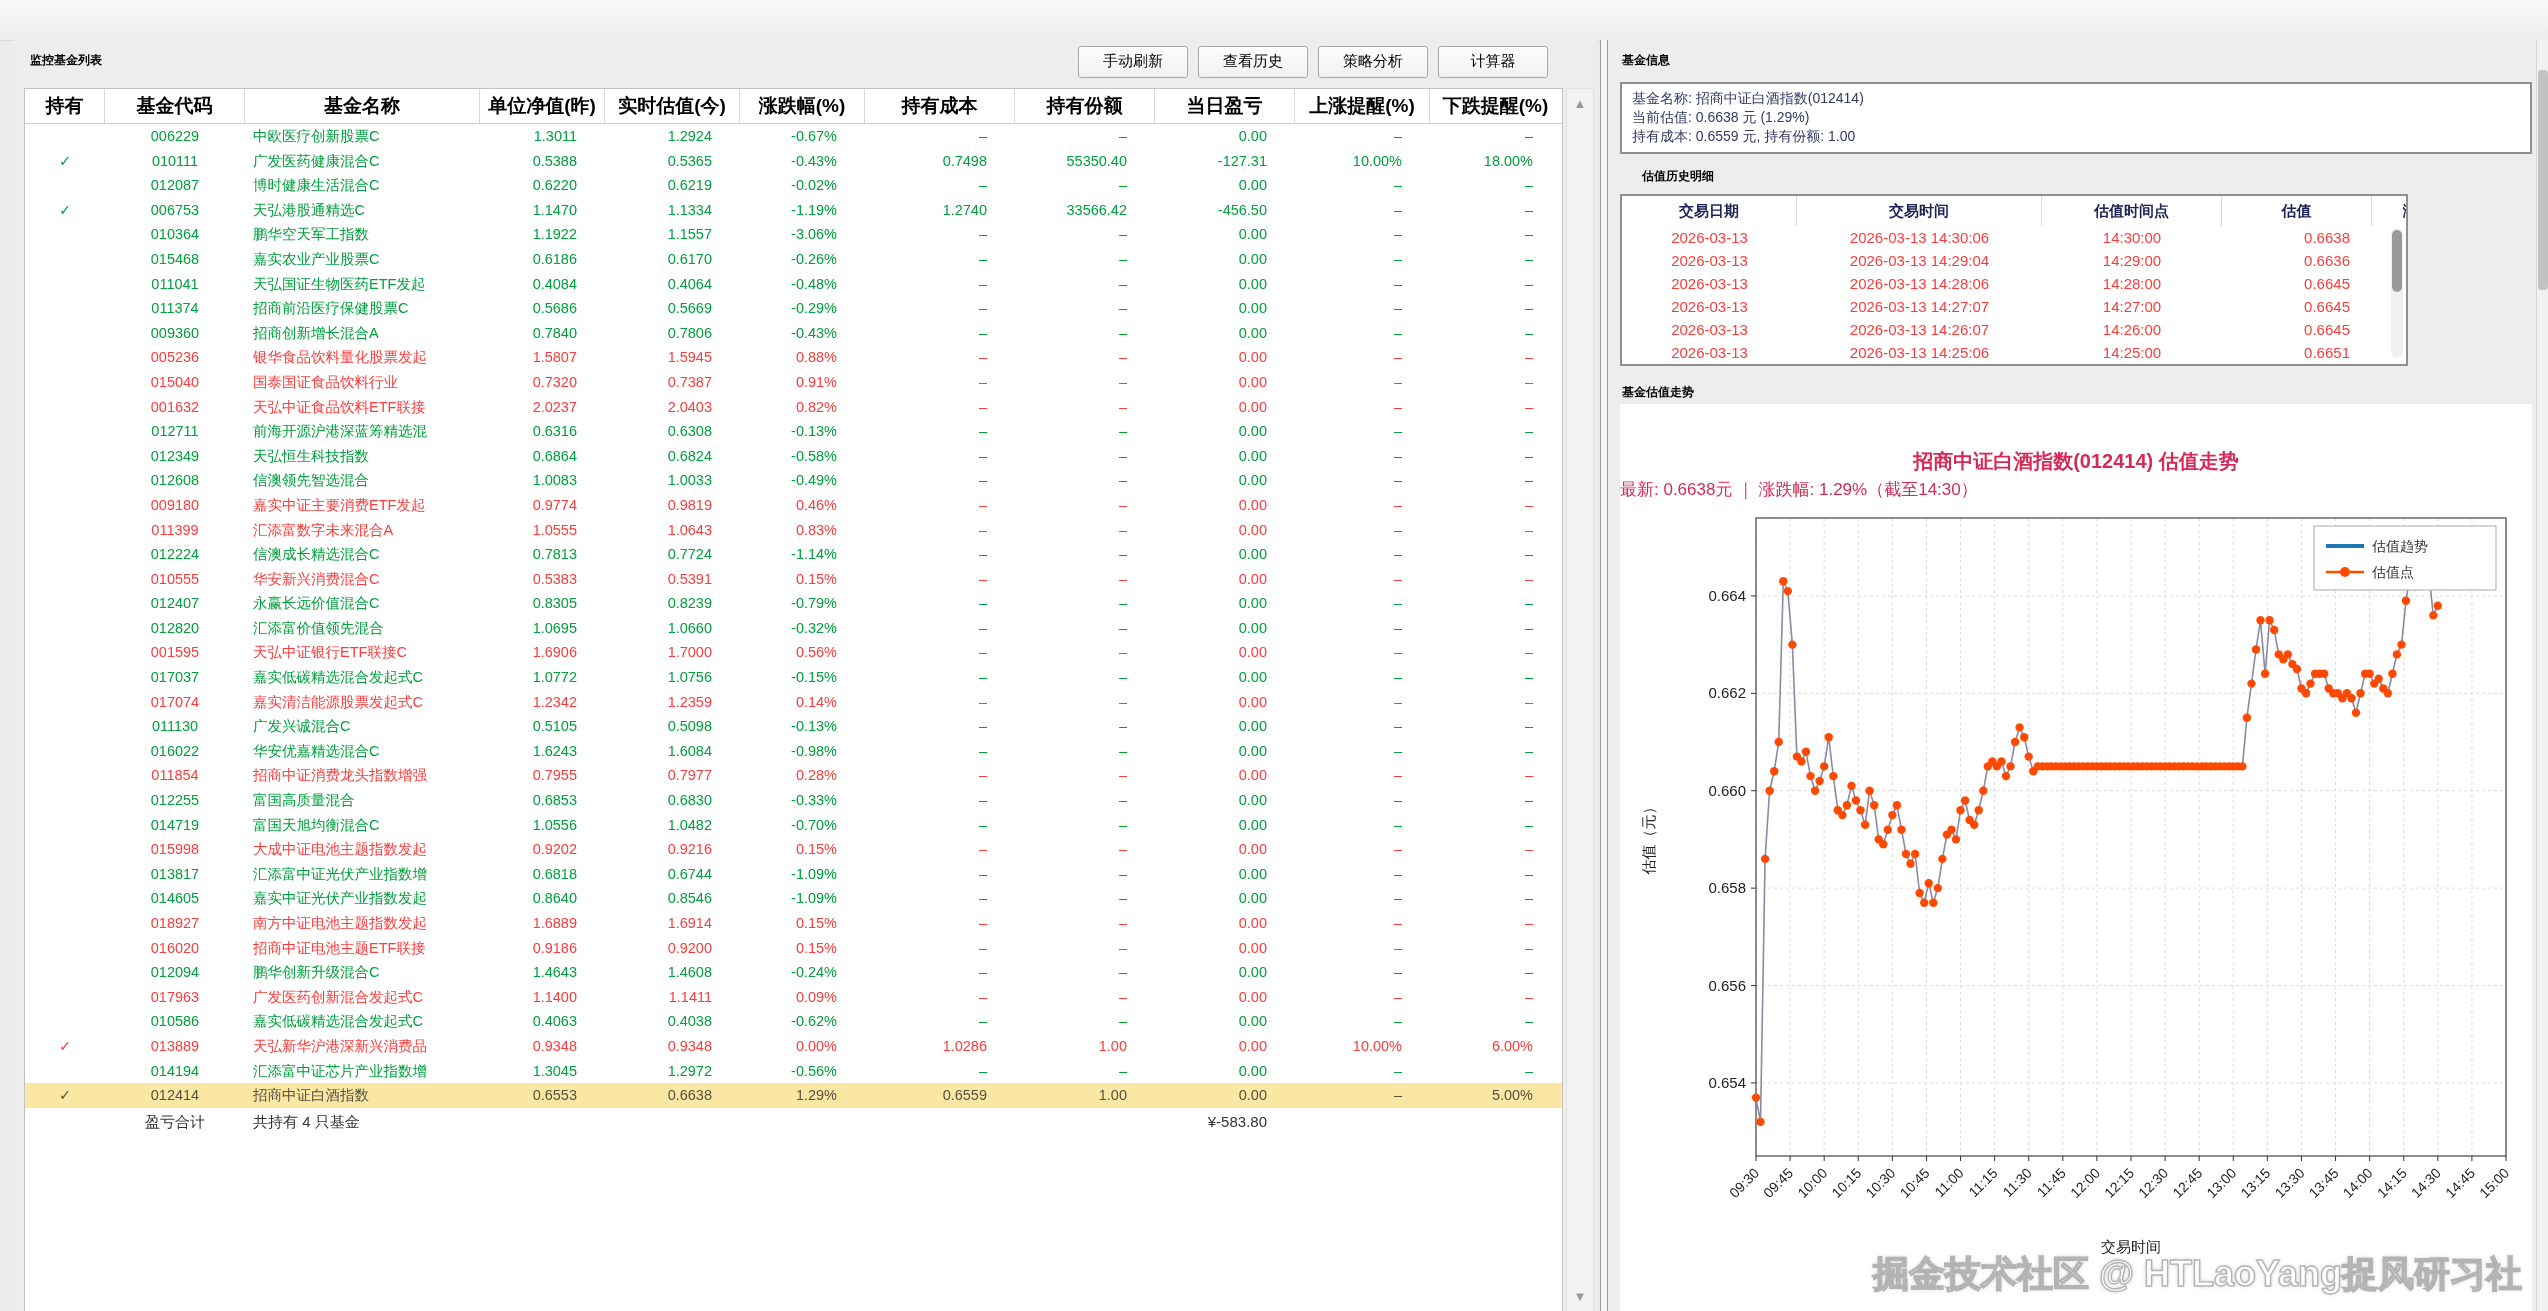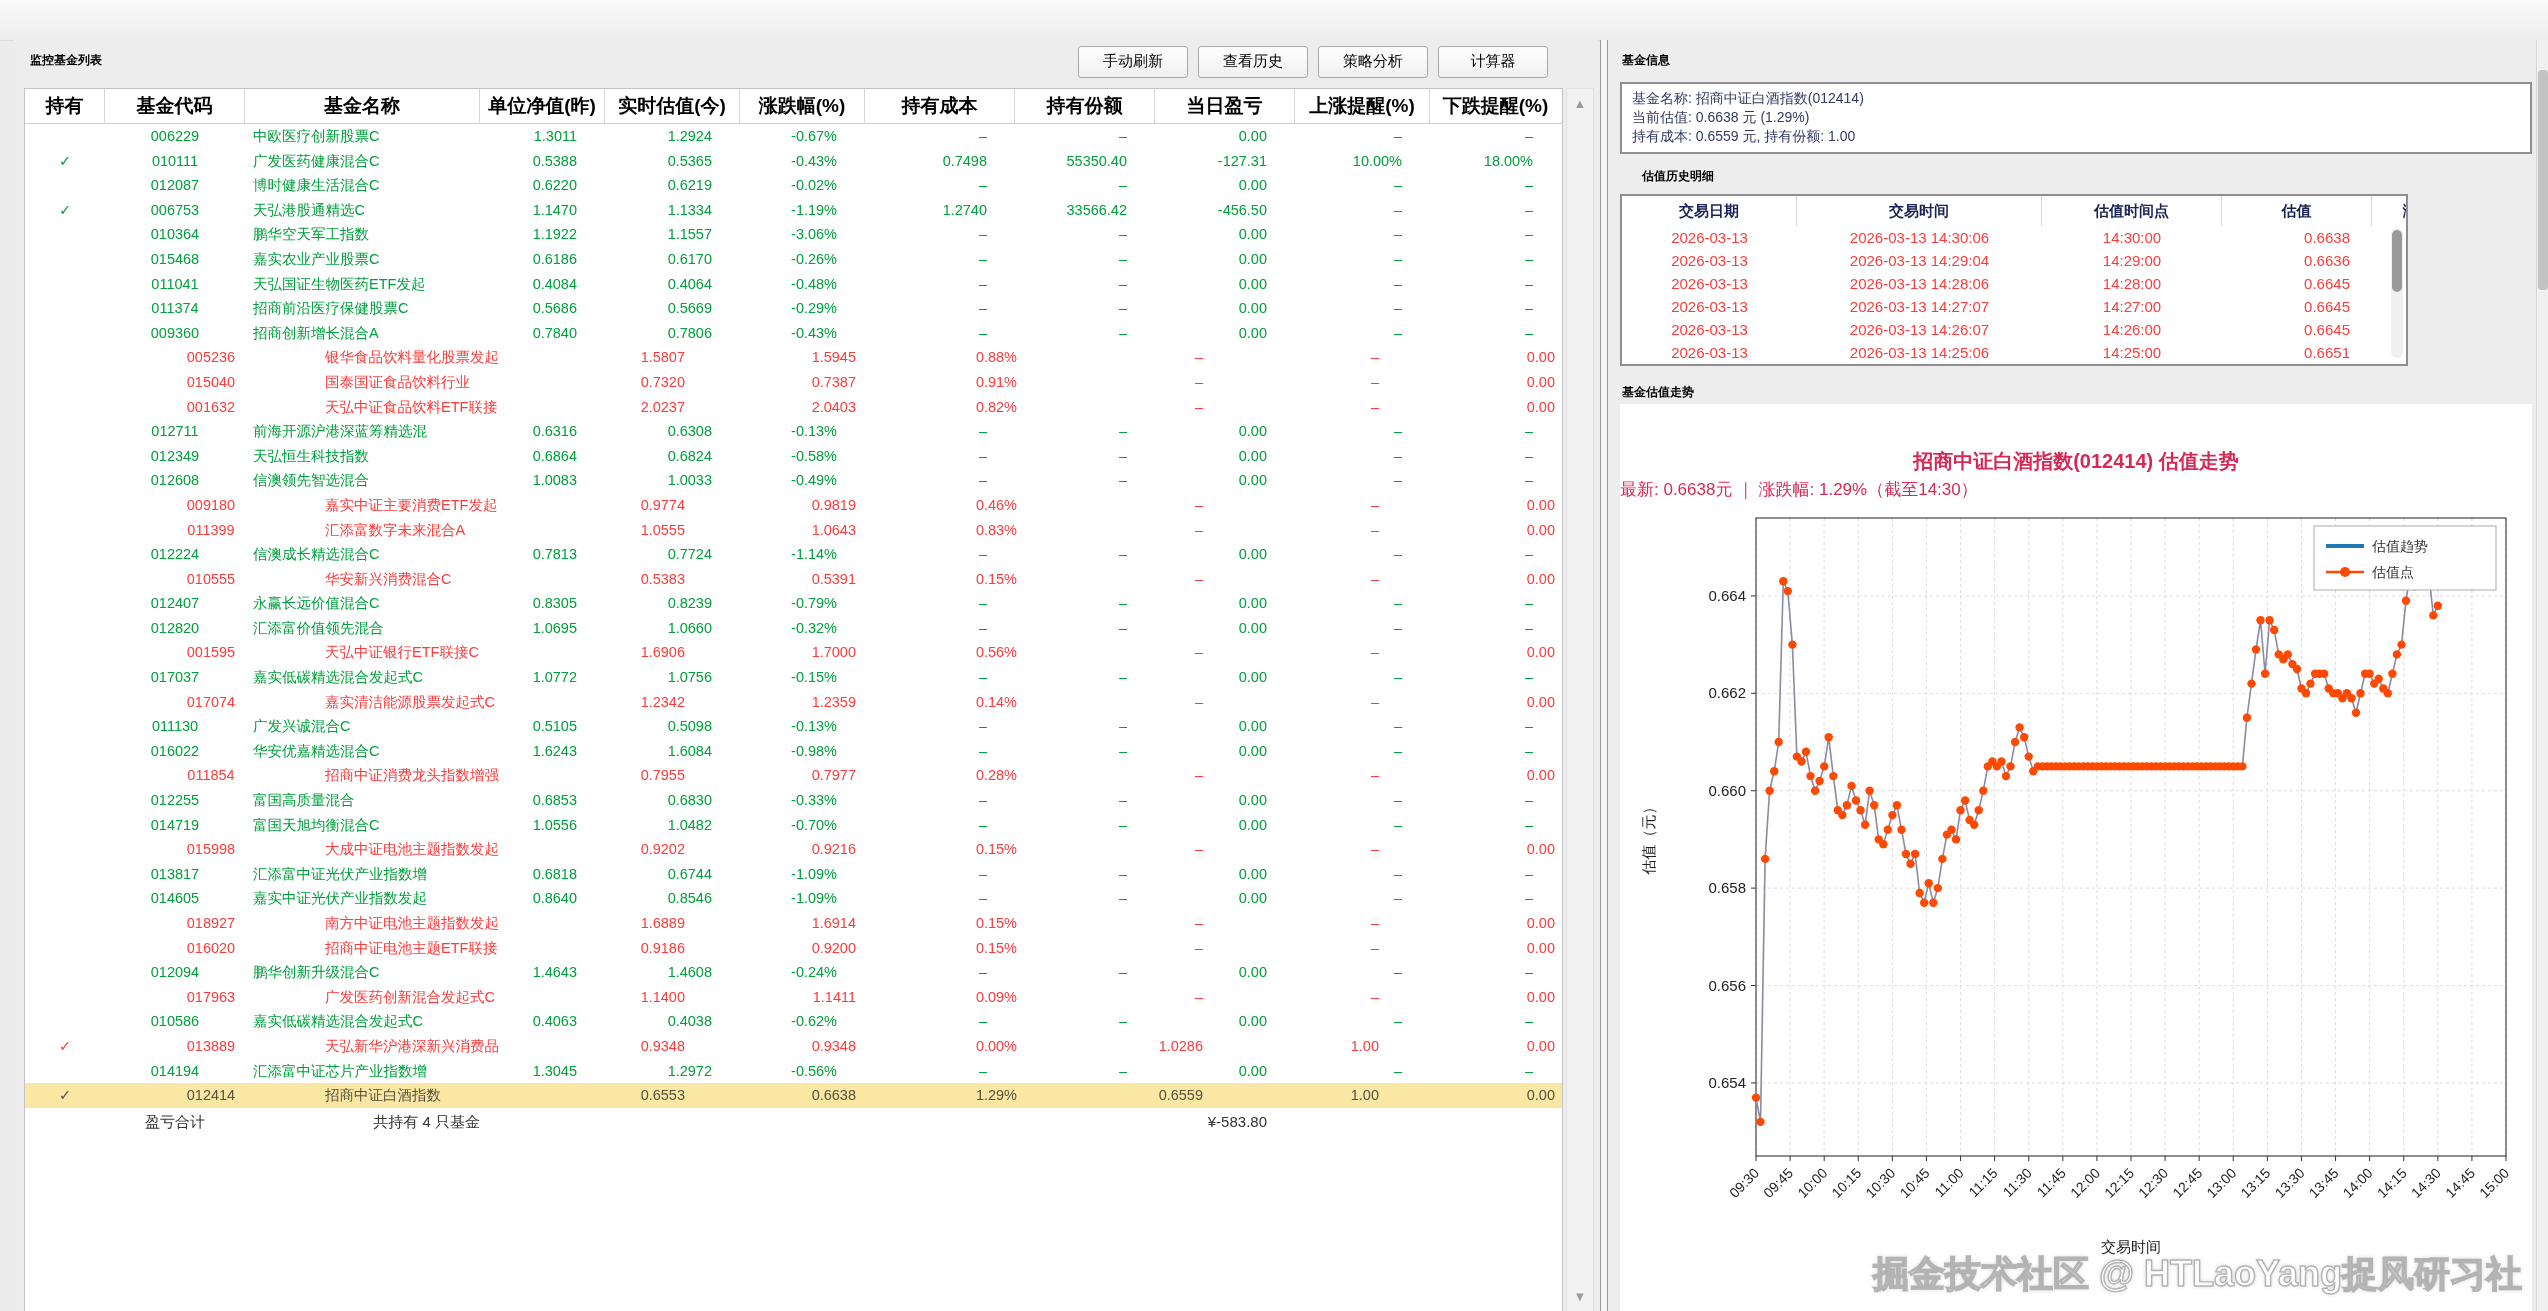--- a/index.html
+++ b/index.html
@@ -16,31 +16,31 @@
   .btn{width:108px;height:30px;line-height:28px;text-align:center;font-size:15px;color:#000;
     background:linear-gradient(#fdfdfd,#f1f1f1);border:1px solid #a8a8a8;border-radius:3px;cursor:pointer;}
   
   #fund-table{left:24px;top:88px;width:1537px;height:1223px;background:#fff;border:1px solid #c2c2c2;overflow:hidden;}
   :root{--cols:80px 140px 235px 125px 135px 125px 150px 140px 140px 135px 131px;}
   .fhead{display:grid;grid-template-columns:var(--cols);height:34px;line-height:34px;
     font-weight:bold;font-size:19px;color:#000;border-bottom:1px solid #cfcfcf;background:#fff;}
   .fhead .hc{text-align:center;border-right:1px solid #d8d8d8;white-space:nowrap;overflow:hidden;}
   .fhead .hc:last-child{border-right:none;}
   .frow{display:grid;grid-template-columns:var(--cols);height:24.6px;line-height:24.6px;font-size:14.5px;}
-  .frow.up{color:#fa3c3c;gap:36px;} .frow.down{color:#00a03c;}
+  .frow.up{color:#fa3c3c;} .frow.down{color:#00a03c;}
   .frow.selected{background:#fae7a3;}
   .frow.selected .c{color:#54523f !important;}
   .c{white-space:nowrap;overflow:hidden;}
   .c.hold{text-align:center;font-weight:bold;}
   .c.code{text-align:center;}
   .c.name{text-align:left;padding-left:8px;}
   .c.num{text-align:right;padding-right:28px;}
   .chk-green{color:#00a03c;} .chk-red{color:#fa3c3c;} .chk-dark{color:#54523f;}
   .ffoot{display:grid;grid-template-columns:var(--cols);height:27px;line-height:27px;font-size:15px;color:#333;}
-  .ffoot .c.code{text-align:center;} .ffoot .c.name{padding-left:8px;text-align:right;}
+  .ffoot .c.code{text-align:center;} .ffoot .c.name{padding-left:8px;}
   
   #lp-scrollbar{left:1566px;top:88px;width:26px;height:1223px;background:#f2f2f2;border:1px solid #e2e2e2;}
   .sb-arrow{position:absolute;left:0;width:100%;text-align:center;color:#9a9a9a;font-size:13px;height:22px;line-height:22px;cursor:pointer;}
   #lp-sb-up{top:4px;} #lp-sb-down{bottom:4px;}
   
   #splitter{left:1600px;top:40px;width:6px;height:1271px;
     border-left:1px solid #9a9a9a;border-right:1px solid #9a9a9a;background:#f5f5f5;cursor:col-resize;}
   
   #right-panel{left:1608px;top:40px;width:940px;height:1271px;background:#ededed;}
   #rp-info-title{left:1622px;top:52px;}

